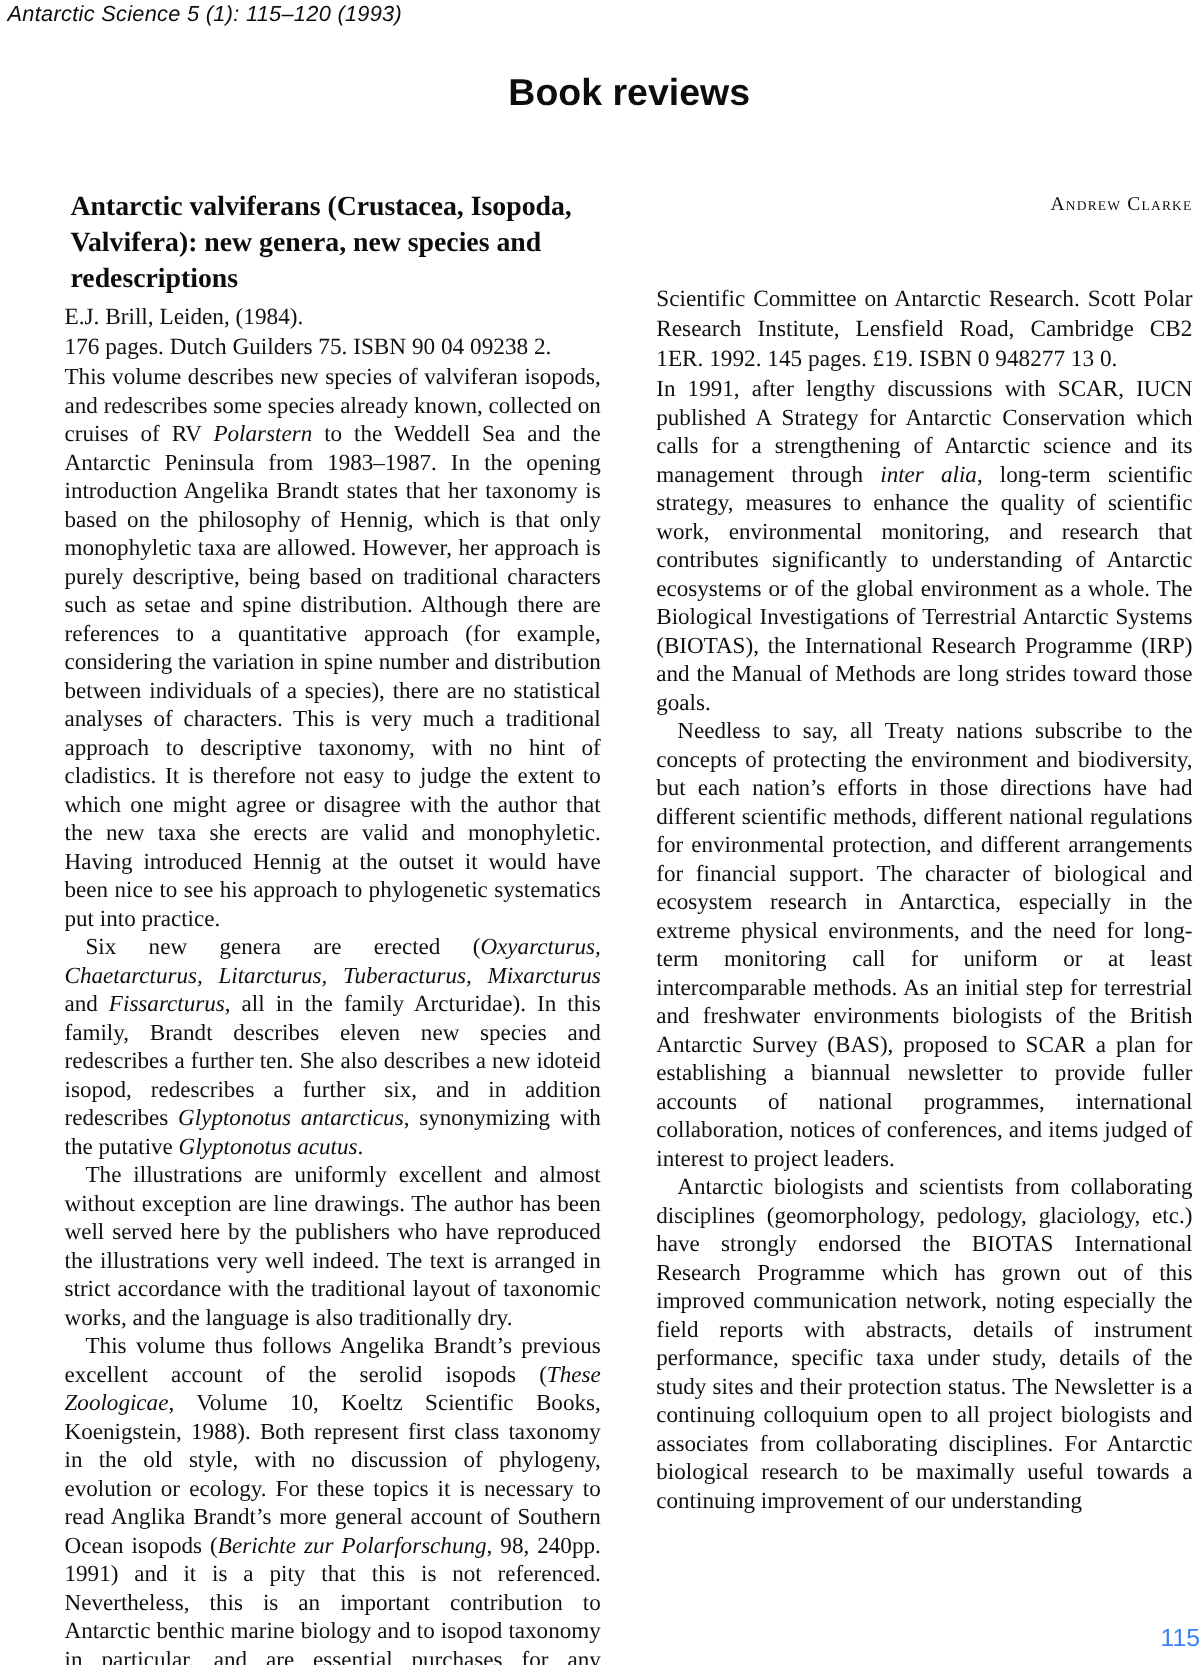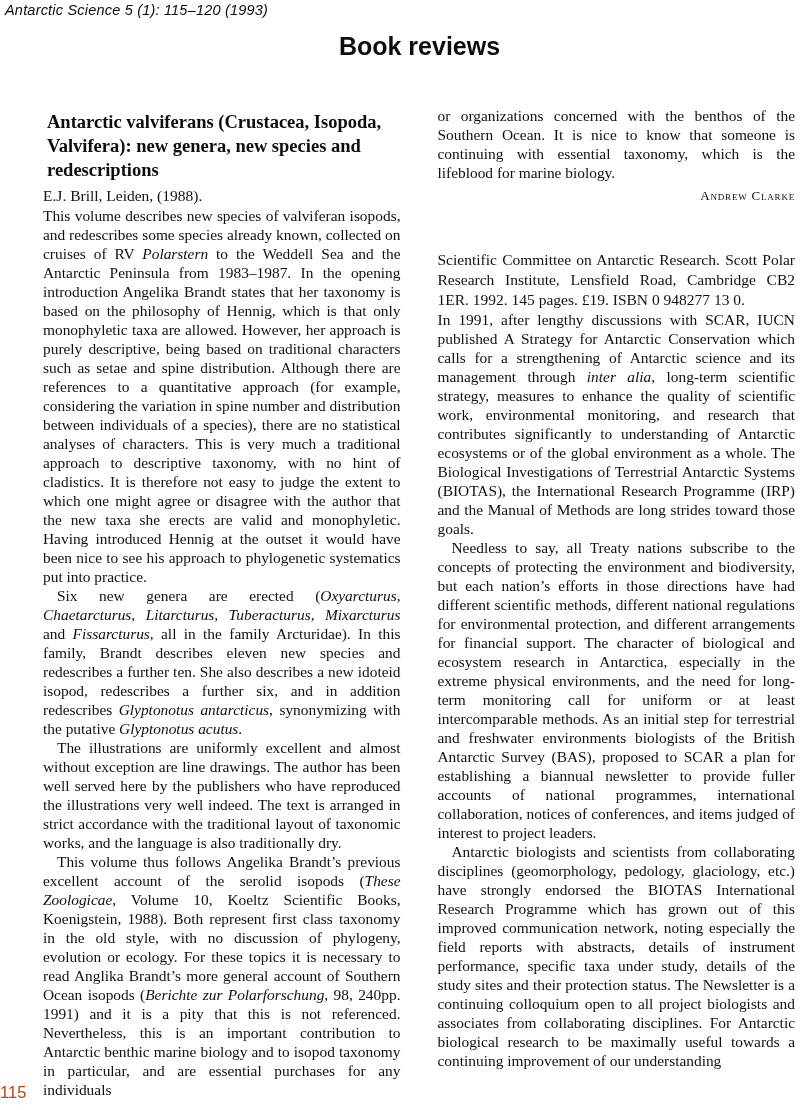--- a/index.html
+++ b/index.html
@@ -16,21 +16,21 @@
   .journal-line{
     position:absolute;
     top:2px;left:5px;
     font-family:"Liberation Sans", sans-serif;
     font-style:italic;
     font-size:14.5px;
     letter-spacing:0.2px;
     color:#0d0d0d;
   }
   .page-title{
-    margin:0;
+    margin:16px;
     padding-top:33px;
     text-align:center;
     font-family:"Liberation Sans", sans-serif;
     font-weight:bold;
     font-size:25px;
     line-height:26px;
     color:#0d0d0d;
   }
   .columns{
     display:flex;
@@ -72,52 +72,52 @@
     text-align:right;
     font-variant:small-caps;
     letter-spacing:0.8px;
     font-size:13px;
     color:#0d0d0d;
   }
   .review-2{display:block; margin-top:46px;}
   .page-number{
     position:absolute;
     bottom:8px;left:0;right:0;
-    text-align:left;
+    text-align:right;
     font-family:"Liberation Sans", sans-serif;
     font-size:16.5px;
-    color:#c2410c;
+    color:#3b82f6;
   }
 </style>
 </head>
 <body>
 
 <div class="page">
 
   <div class="journal-line">Antarctic Science 5 (1): 115–120 (1993)</div>
 
   <h1 class="page-title">Book reviews</h1>
 
   <div class="columns">
 
     <div class="col">
       <section>
         <h2 class="review-title">Antarctic valviferans (Crustacea, Isopoda, Valvifera): new genera, new species and redescriptions</h2>
-        <div class="publine">E.J. Brill, Leiden, (1988).</div>
+        <div class="publine">E.J. Brill, Leiden, (1984).</div>
+        <div class="publine">176 pages. Dutch Guilders 75.  ISBN 90 04 09238 2.</div>
         <div class="body-block">
           <p class="para"><span>This volume describes new species of valviferan isopods, and redescribes some species already known, collected on cruises of RV </span><span class="it">Polarstern</span><span> to the Weddell Sea and the Antarctic Peninsula from 1983–1987.  In the opening introduction Angelika Brandt states that her taxonomy is based on the philosophy of Hennig, which is that only monophyletic taxa are allowed.  However, her approach is purely descriptive, being based on traditional characters such as setae and spine distribution.  Although there are references to a quantitative approach (for example, considering the variation in spine number and distribution between individuals of a species), there are no statistical analyses of characters.  This is very much a traditional approach to descriptive taxonomy, with no hint of cladistics.  It is therefore not easy to judge the extent to which one might agree or disagree with the author that the new taxa she erects are valid and monophyletic.  Having introduced Hennig at the outset it would have been nice to see his approach to phylogenetic systematics put into practice.</span></p>
           <p class="para indent"><span>Six new genera are erected (</span><span class="it">Oxyarcturus, Chaetarcturus, Litarcturus, Tuberacturus, Mixarcturus</span><span> and </span><span class="it">Fissarcturus</span><span>, all in the family Arcturidae). In this family, Brandt describes eleven new species and redescribes a further ten.  She also describes a new idoteid isopod, redescribes a further six, and in addition redescribes </span><span class="it">Glyptonotus antarcticus</span><span>, synonymizing with the putative </span><span class="it">Glyptonotus acutus</span><span>.</span></p>
           <p class="para indent"><span>The illustrations are uniformly excellent and almost without exception are line drawings. The author has been well served here by the publishers who have reproduced the illustrations very well indeed.  The text is arranged in strict accordance with the traditional layout of taxonomic works, and the language is also traditionally dry.</span></p>
           <p class="para indent"><span>This volume thus follows Angelika Brandt’s previous excellent account of the serolid isopods (</span><span class="it">These Zoologicae</span><span>, Volume 10, Koeltz Scientific Books, Koenigstein, 1988). Both represent first class taxonomy in the old style, with no discussion of phylogeny, evolution or ecology.  For these topics it is necessary to read Anglika Brandt’s more general account of Southern Ocean isopods (</span><span class="it">Berichte zur Polarforschung</span><span>, 98, 240pp. 1991) and it is a pity that this is not referenced. Nevertheless, this is an important contribution to Antarctic benthic marine biology and to isopod taxonomy in particular, and are essential purchases for any individuals</span></p>
         </div>
       </section>
     </div>
 
     <div class="col">
-      <p class="para"><span>or organizations concerned with the benthos of the Southern Ocean.  It is nice to know that someone is continuing with essential taxonomy, which is the lifeblood for marine biology.</span></p>
 
       <div class="signature">Andrew Clarke</div>
 
       <section class="review-2">
         <div class="publine">Scientific Committee on Antarctic Research.  Scott Polar Research Institute, Lensfield Road, Cambridge  CB2 1ER. 1992.  145 pages.  £19.  ISBN 0 948277 13 0.</div>
         <div class="body-block">
           <p class="para"><span>In 1991, after lengthy discussions with SCAR, IUCN published A Strategy for Antarctic Conservation which calls for a strengthening of Antarctic science and its management through </span><span class="it">inter alia</span><span>, long-term scientific strategy, measures to enhance the quality of scientific work, environmental monitoring, and research that contributes significantly to understanding of Antarctic ecosystems or of the global environment as a whole.  The Biological Investigations of Terrestrial Antarctic Systems (BIOTAS), the International Research Programme (IRP) and the Manual of Methods are long strides toward those goals.</span></p>
           <p class="para indent"><span>Needless to say, all Treaty nations subscribe to the concepts of protecting the environment and biodiversity, but each nation’s efforts in those directions have had different scientific methods, different national regulations for environmental protection, and different arrangements for financial support.  The character of biological and ecosystem research in Antarctica, especially in the extreme physical environments, and the need for long-term monitoring call for uniform or at least intercomparable methods.  As an initial step for terrestrial and freshwater environments biologists of the British Antarctic Survey (BAS), proposed to SCAR a plan for establishing a biannual newsletter to provide fuller accounts of national programmes, international collaboration, notices of conferences, and items judged of interest to project leaders.</span></p>
           <p class="para indent"><span>Antarctic biologists and scientists from collaborating disciplines (geomorphology, pedology, glaciology, etc.) have strongly endorsed the BIOTAS International Research Programme which has grown out of this improved communication network, noting especially the field reports with abstracts, details of instrument performance, specific taxa under study, details of the study sites and their protection status. The Newsletter is a continuing colloquium open to all project biologists and associates from collaborating disciplines. For Antarctic biological research to be maximally useful towards a continuing improvement of our understanding</span></p>
         </div>

